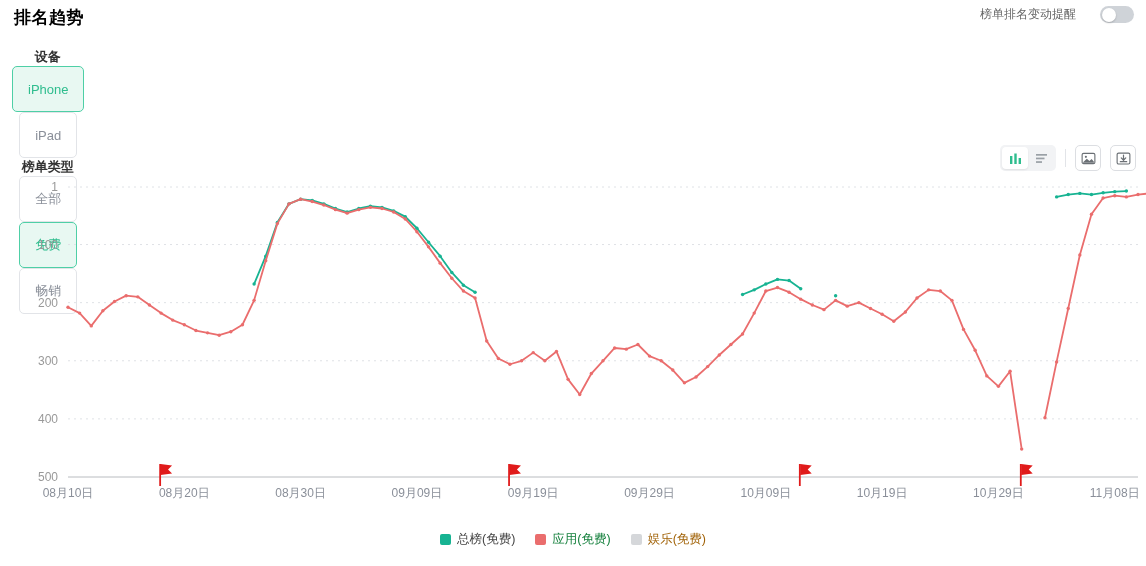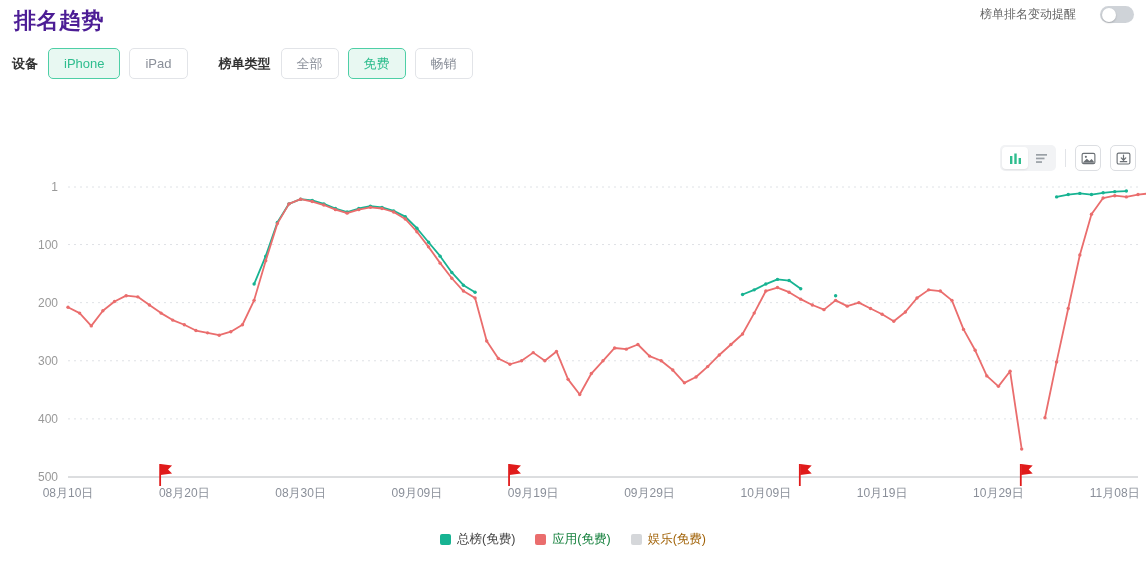--- a/index.html
+++ b/index.html
@@ -8,49 +8,49 @@
     width: 1146px; height: 566px;
     background: #ffffff;
     font-family: "Liberation Sans", "DejaVu Sans", sans-serif;
     overflow: hidden;
   }
   .page { position: relative; width: 1146px; height: 566px; background: #fff; }
 
   
   .page-title {
     position: absolute; left: 14px; top: 6px;
-    font-size: 22px; font-weight: bold; color: #4c1d95;
+    font-size: 17px; font-weight: bold; color: #000000;
     letter-spacing: .5px;
   }
   .alert-wrap {
     position: absolute; right: 12px; top: 6px;
     display: flex; align-items: center; gap: 24px;
   }
   .alert-label { font-size: 12px; color: #666; }
   .toggle {
     width: 34px; height: 17px; border-radius: 9px;
     background: #cfd3d8; position: relative; cursor: pointer;
   }
   .toggle .knob {
     position: absolute; left: 1.5px; top: 1.5px;
     width: 14px; height: 14px; border-radius: 50%;
     background: #fff; box-shadow: 0 1px 2px rgba(0,0,0,.2);
   }
 
   
   .filter-row { position: absolute; display: flex; align-items: center; }
-  .filter-row.r1 { left: 12px; top: 48px; }
+  .filter-row.r1 { left: 12px; top: 48px; flex-direction: column; }
   .filter-row.r2 { left: 12px; top: 90px; }
   .filter-label {
     font-size: 13px; color: #333; font-weight: bold;
     margin-right: 10px; white-space: nowrap;
   }
   .chip {
     display: inline-flex; align-items: center; justify-content: center;
-    height: 31px; padding: 12px 15px; margin-right: 9px;
+    height: 46px; padding: 12px 15px; margin-right: 9px;
     border: 1px solid #e2e4e8; border-radius: 5px;
     background: #fff; color: #8a8f99; font-size: 13px;
     cursor: pointer; white-space: nowrap;
   }
   .chip.active {
     background: #e8f8f2; border-color: #4ecfa6; color: #2ebd8e;
   }
   .chip .caret {
     display: inline-block; margin-left: 6px;
     border-left: 4px solid transparent; border-right: 4px solid transparent;

